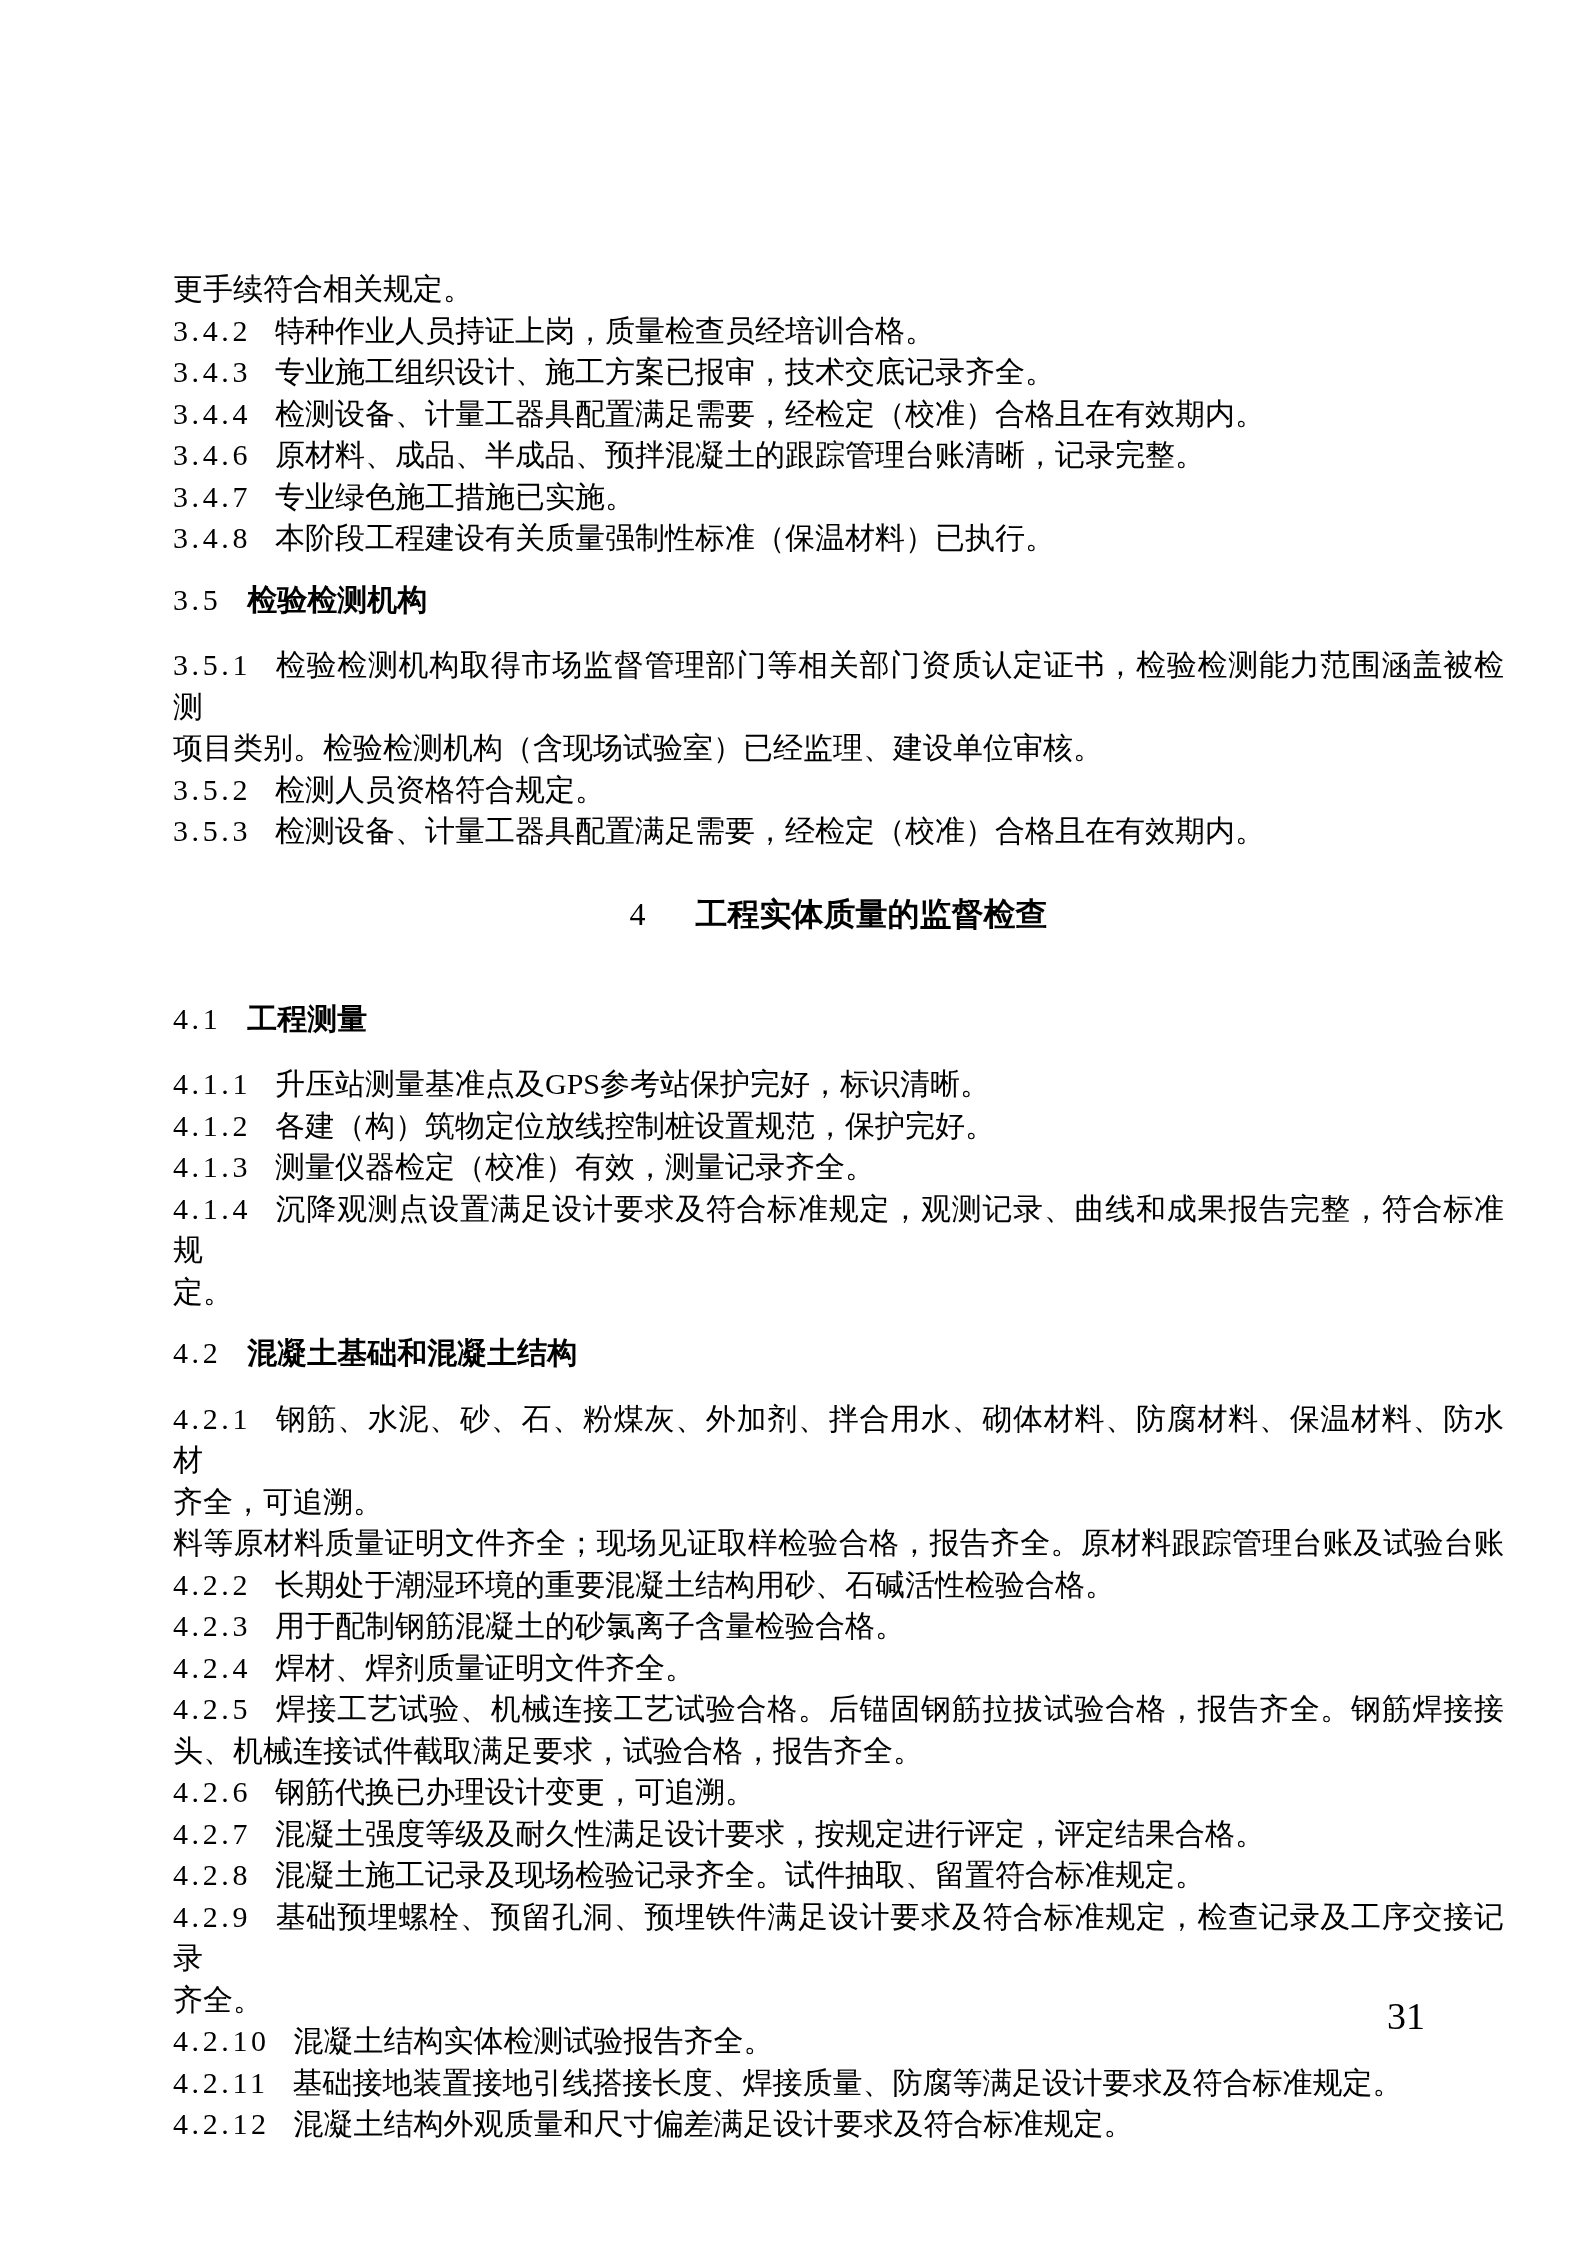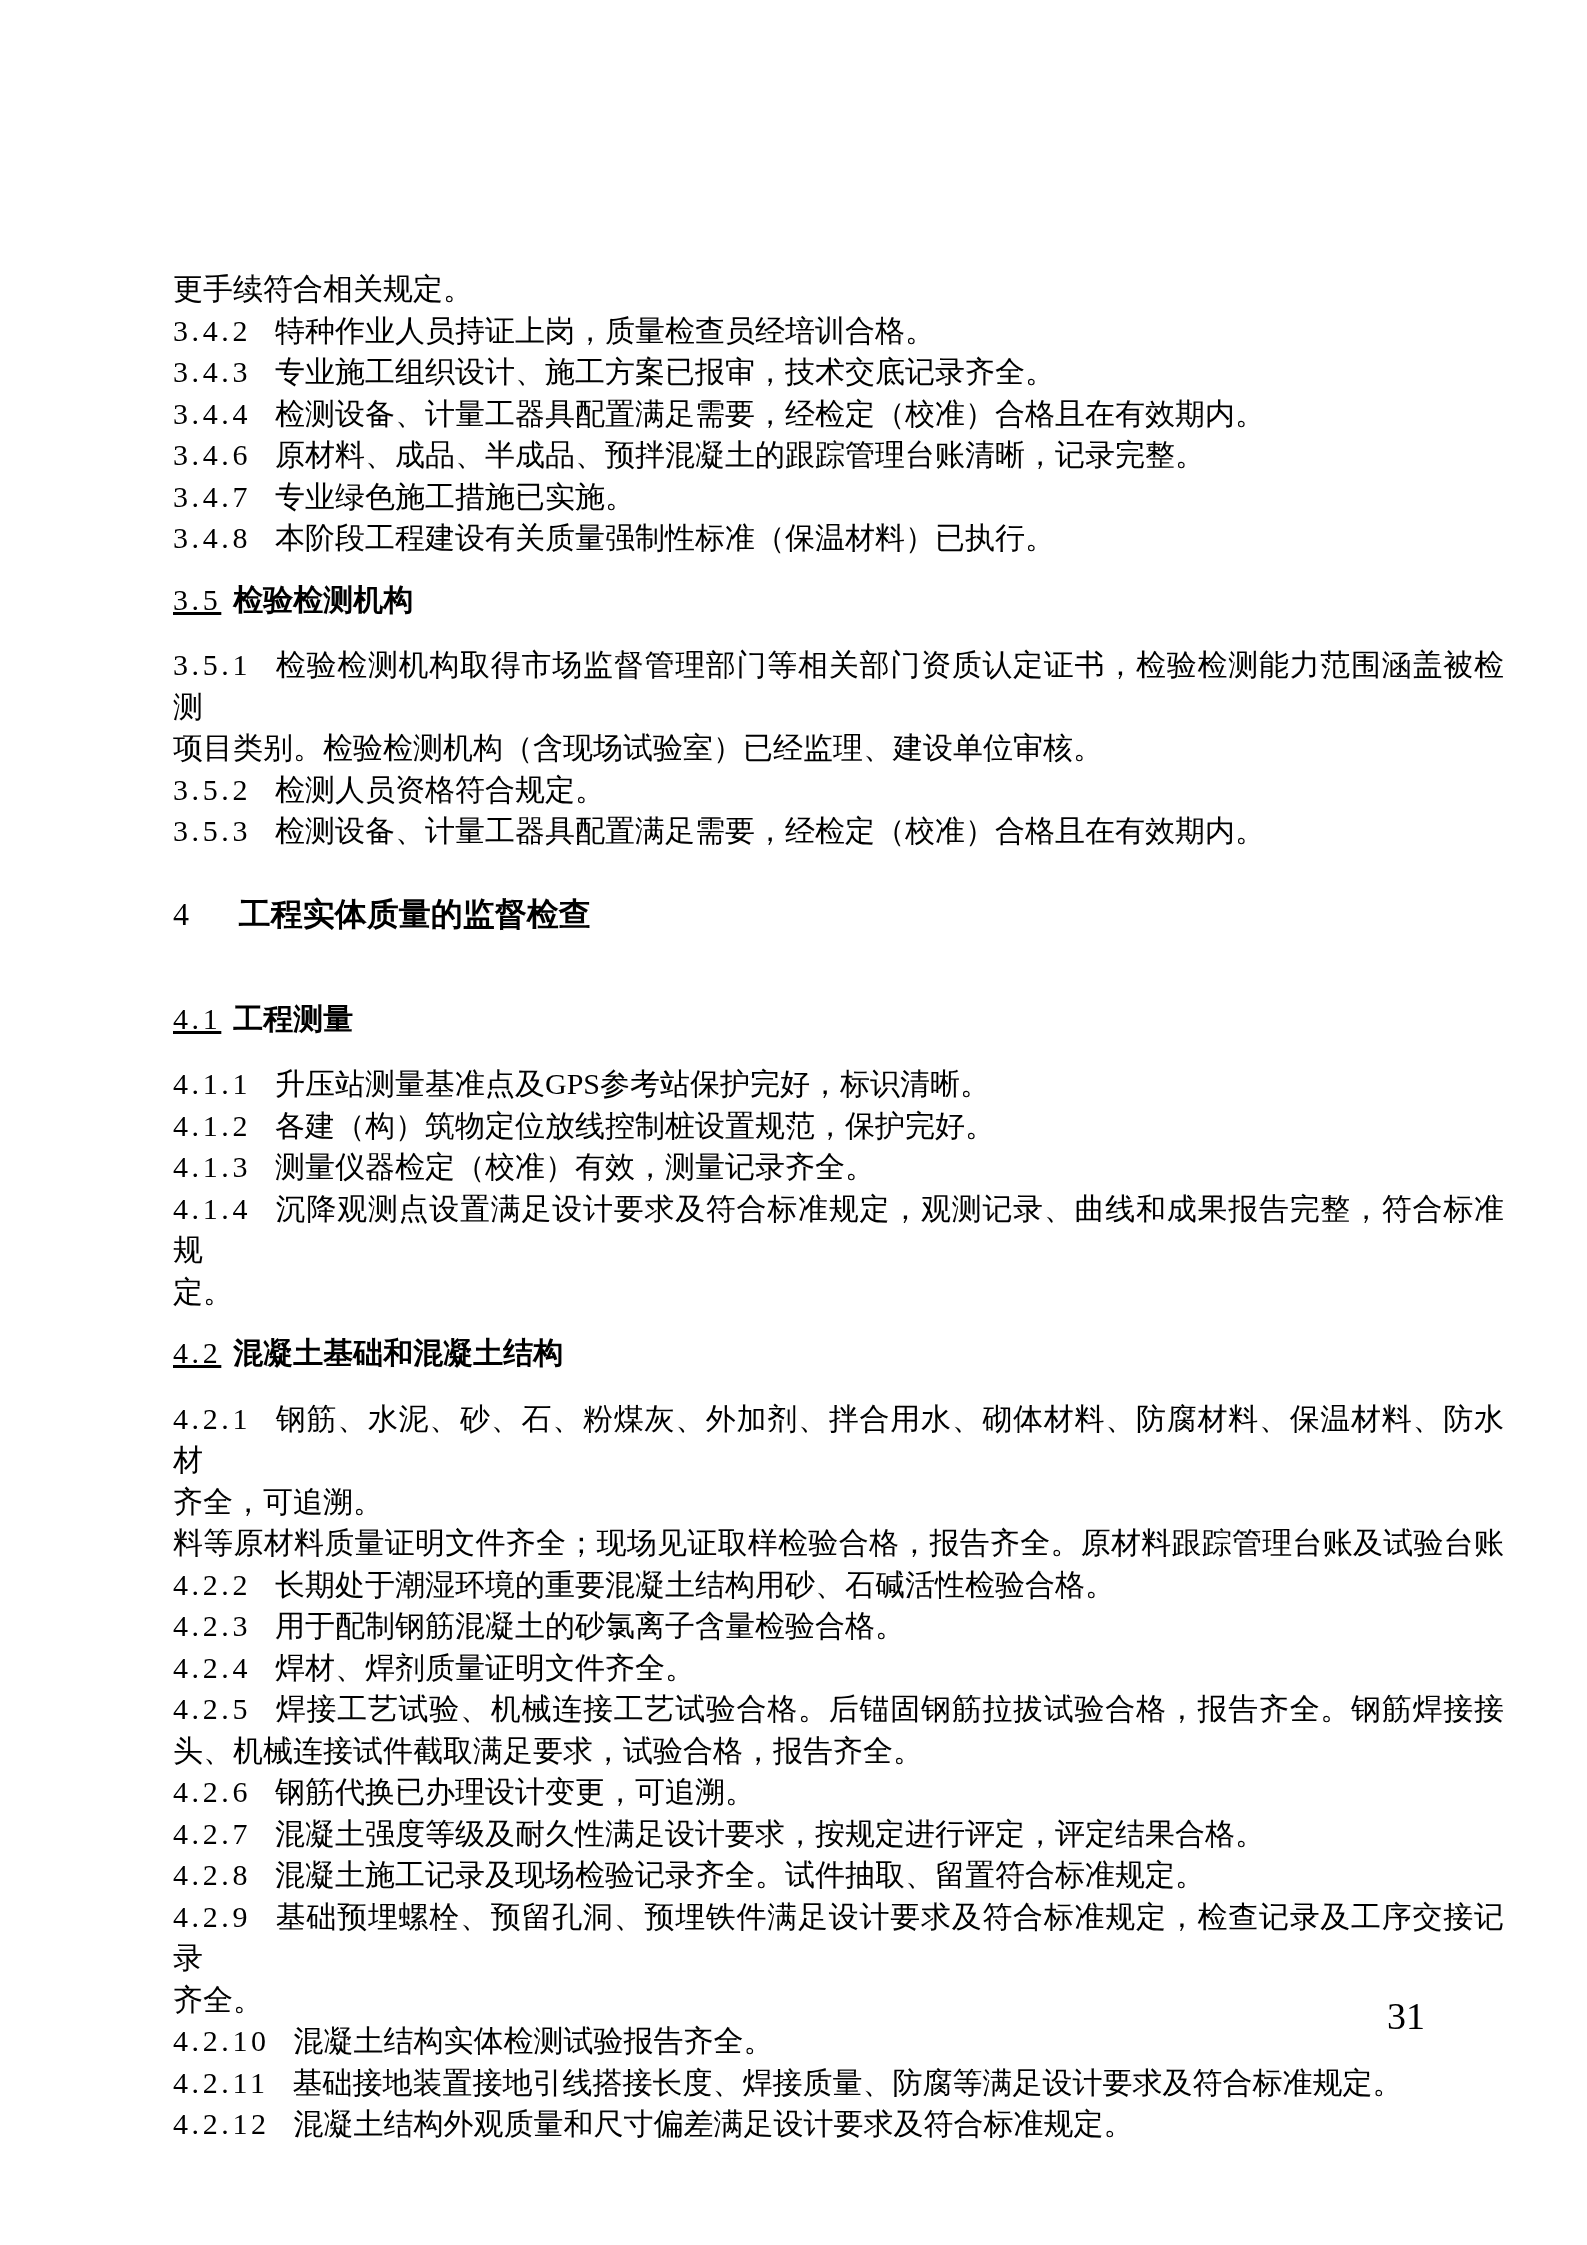--- a/index.html
+++ b/index.html
@@ -24,25 +24,26 @@
     margin-right: 24px;
     font-family: "Liberation Serif", "DejaVu Serif", serif;
     font-weight: 400;
   }
   h2.sec {
     font-size: 30px; line-height: 41.5px;
     margin: 20px 0 24px 0;
     font-weight: 700;
     font-family: "Liberation Sans", "DejaVu Sans", sans-serif;
   }
-  h2.sec .num { margin-right: 12px; text-decoration: underline; }
+  h2.sec .num { margin-right: 26px; }
   h1.chapter {
     font-size: 32px; line-height: 50px;
     margin: 37px 0 59px 0;
     font-weight: 700;
+    text-align: center;
     font-family: "Liberation Sans", "DejaVu Sans", sans-serif;
   }
   h1.chapter .num { margin-right: 46px; }
   .page-num {
     position: absolute;
     top: 1996px; right: 162px;
     font-size: 38px; line-height: 41.5px;
     font-family: "Liberation Serif", "DejaVu Serif", serif;
   }
 </style>

